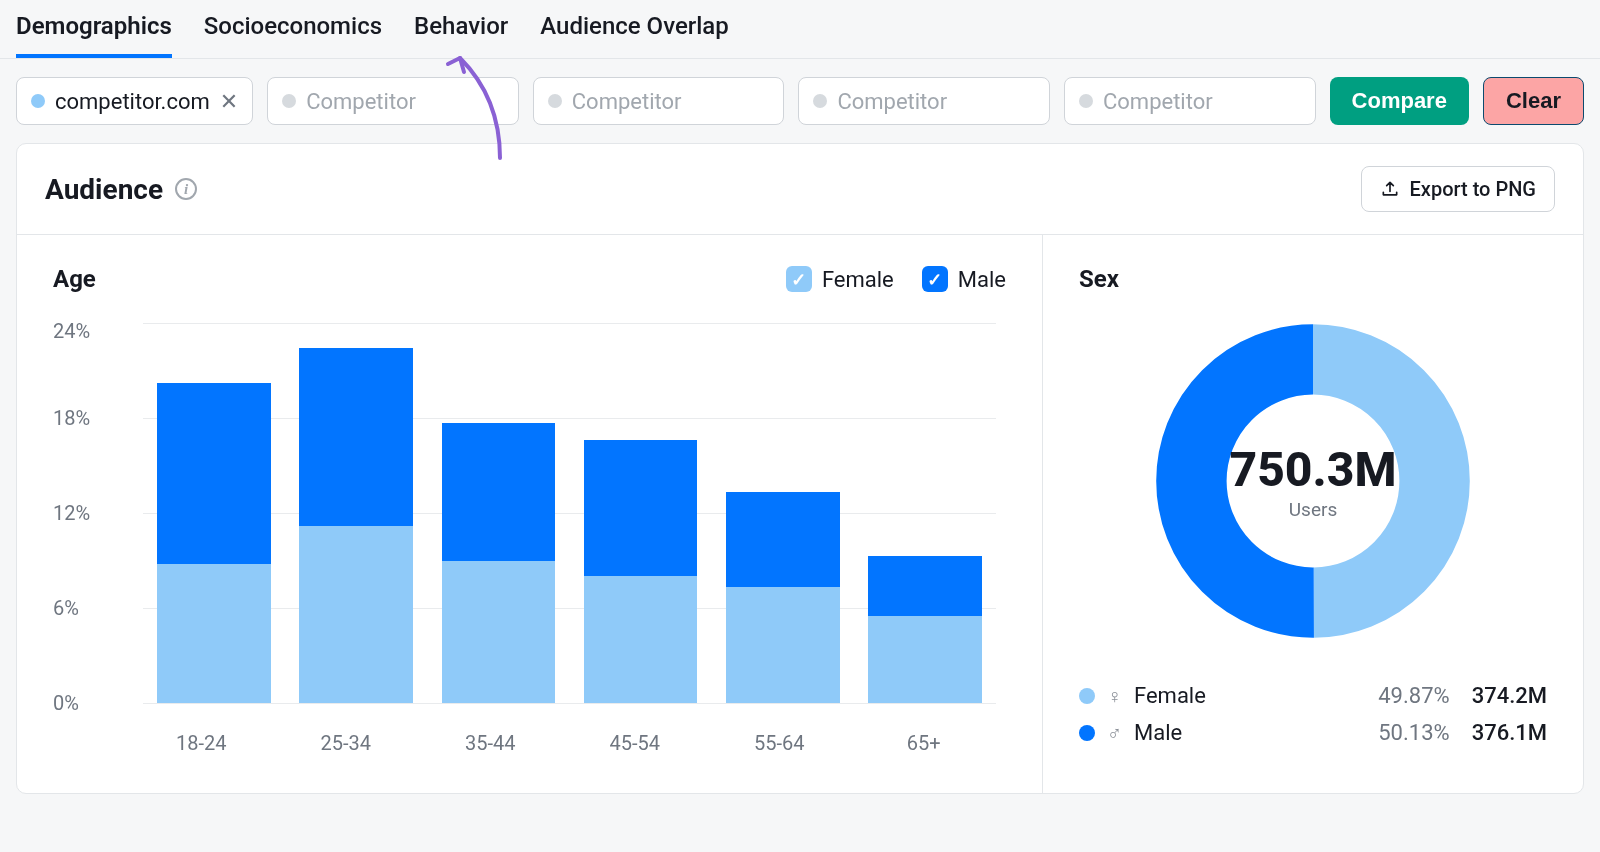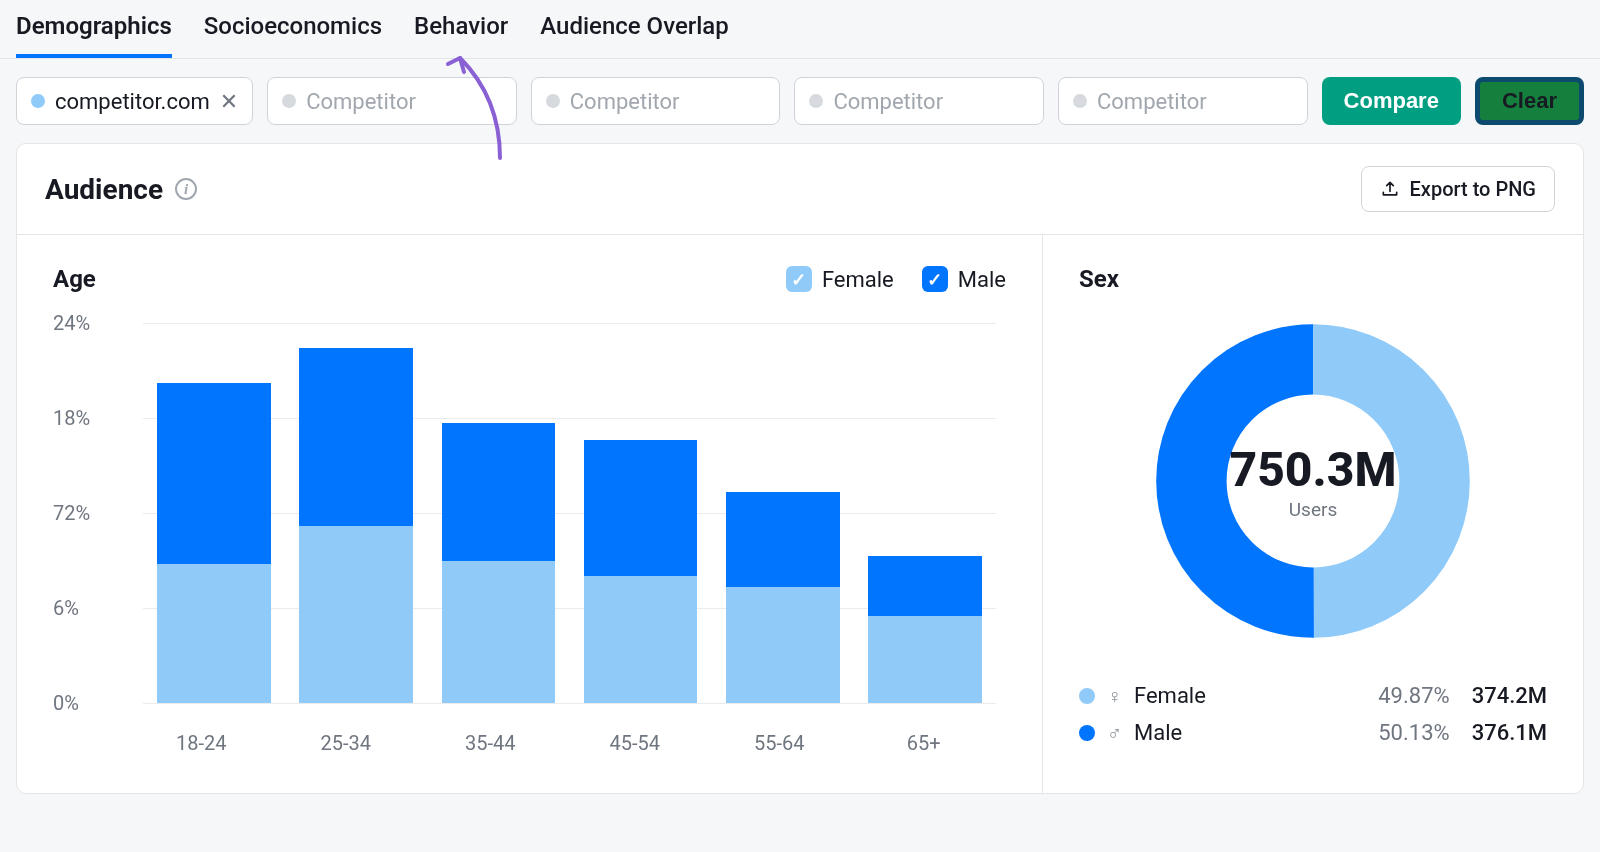--- a/index.html
+++ b/index.html
@@ -68,21 +68,21 @@
     border-radius: 8px;
     padding: 0 22px;
     font-size: 22px;
     font-weight: 600;
     border: none;
     cursor: pointer;
     display: flex;
     align-items: center;
   }
   .btn-primary { background: var(--green); color: #fff; }
-  .btn-secondary { background: #15803d; color: var(--text); border: 5px solid #0c4a6e; }
+  .btn-secondary { background: #fca5a5; color: var(--text); border: 1px solid #0c4a6e; }
   
   .card {
     margin: 0 16px 16px 16px;
     background: var(--card-bg);
     border: 1px solid var(--border);
     border-radius: 10px;
     overflow: hidden;
   }
   .card-header {
     display: flex;
@@ -223,23 +223,23 @@
             </label>
             <label>
               <span class="checkbox dark">✓</span>
               <span>Male</span>
             </label>
           </div>
         </div>
         <div class="chart-area" id="age-chart">
             <div class="y-label" style="top: 380px;">0%</div>
             <div class="y-label" style="top: 285px;">6%</div>
-            <div class="y-label" style="top: 190px;">72%</div>
+            <div class="y-label" style="top: 190px;">12%</div>
             <div class="y-label" style="top: 95px;">18%</div>
-            <div class="y-label" style="top: 0px; text-align: right;">24%</div>
+            <div class="y-label" style="top: 8px; text-align: right;">24%</div>
             <div class="chart-grid">
               <div class="grid-line" style="top: 380px;"></div>
               <div class="grid-line" style="top: 285px;"></div>
               <div class="grid-line" style="top: 190px;"></div>
               <div class="grid-line" style="top: 95px;"></div>
               <div class="grid-line" style="top: 0px;"></div>
             </div>
             <div class="bars-row">
               <div class="bar-slot">
                 <div class="bar-stack" style="height: 380px;">

